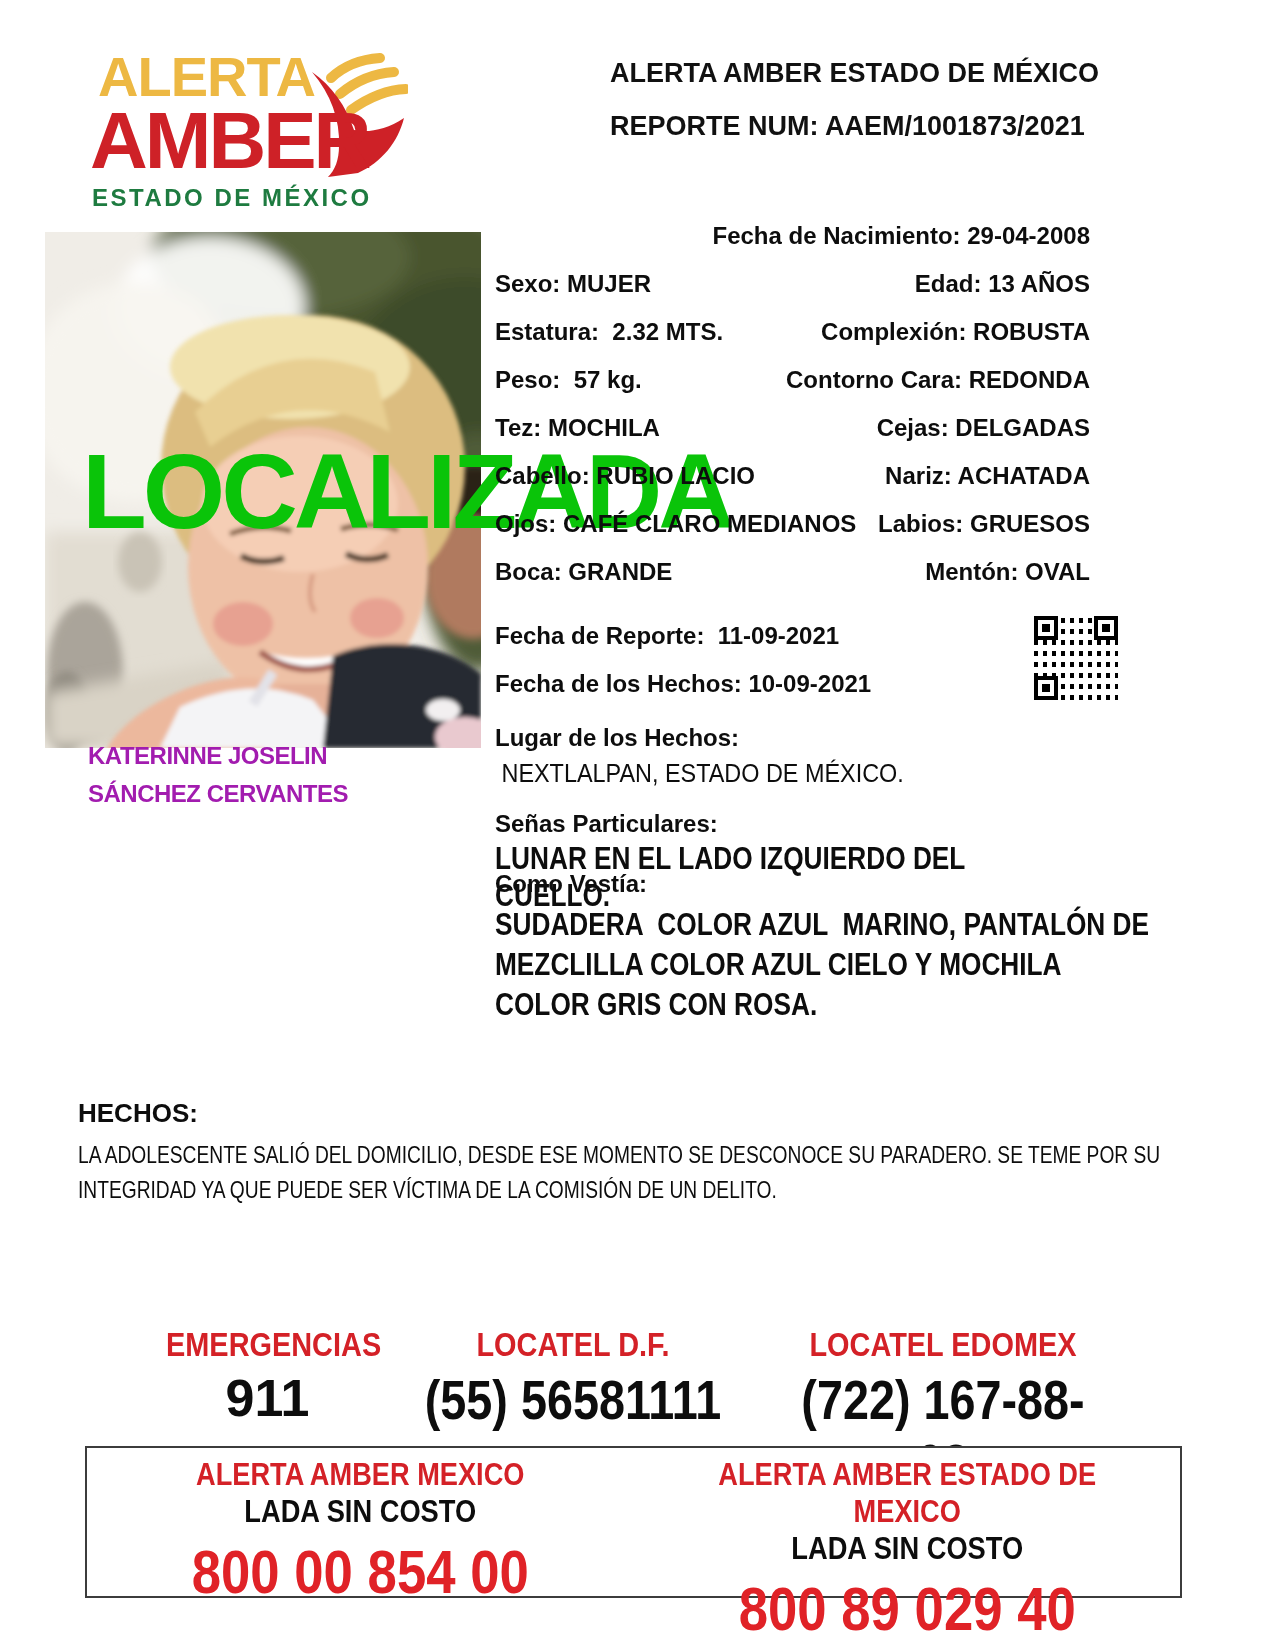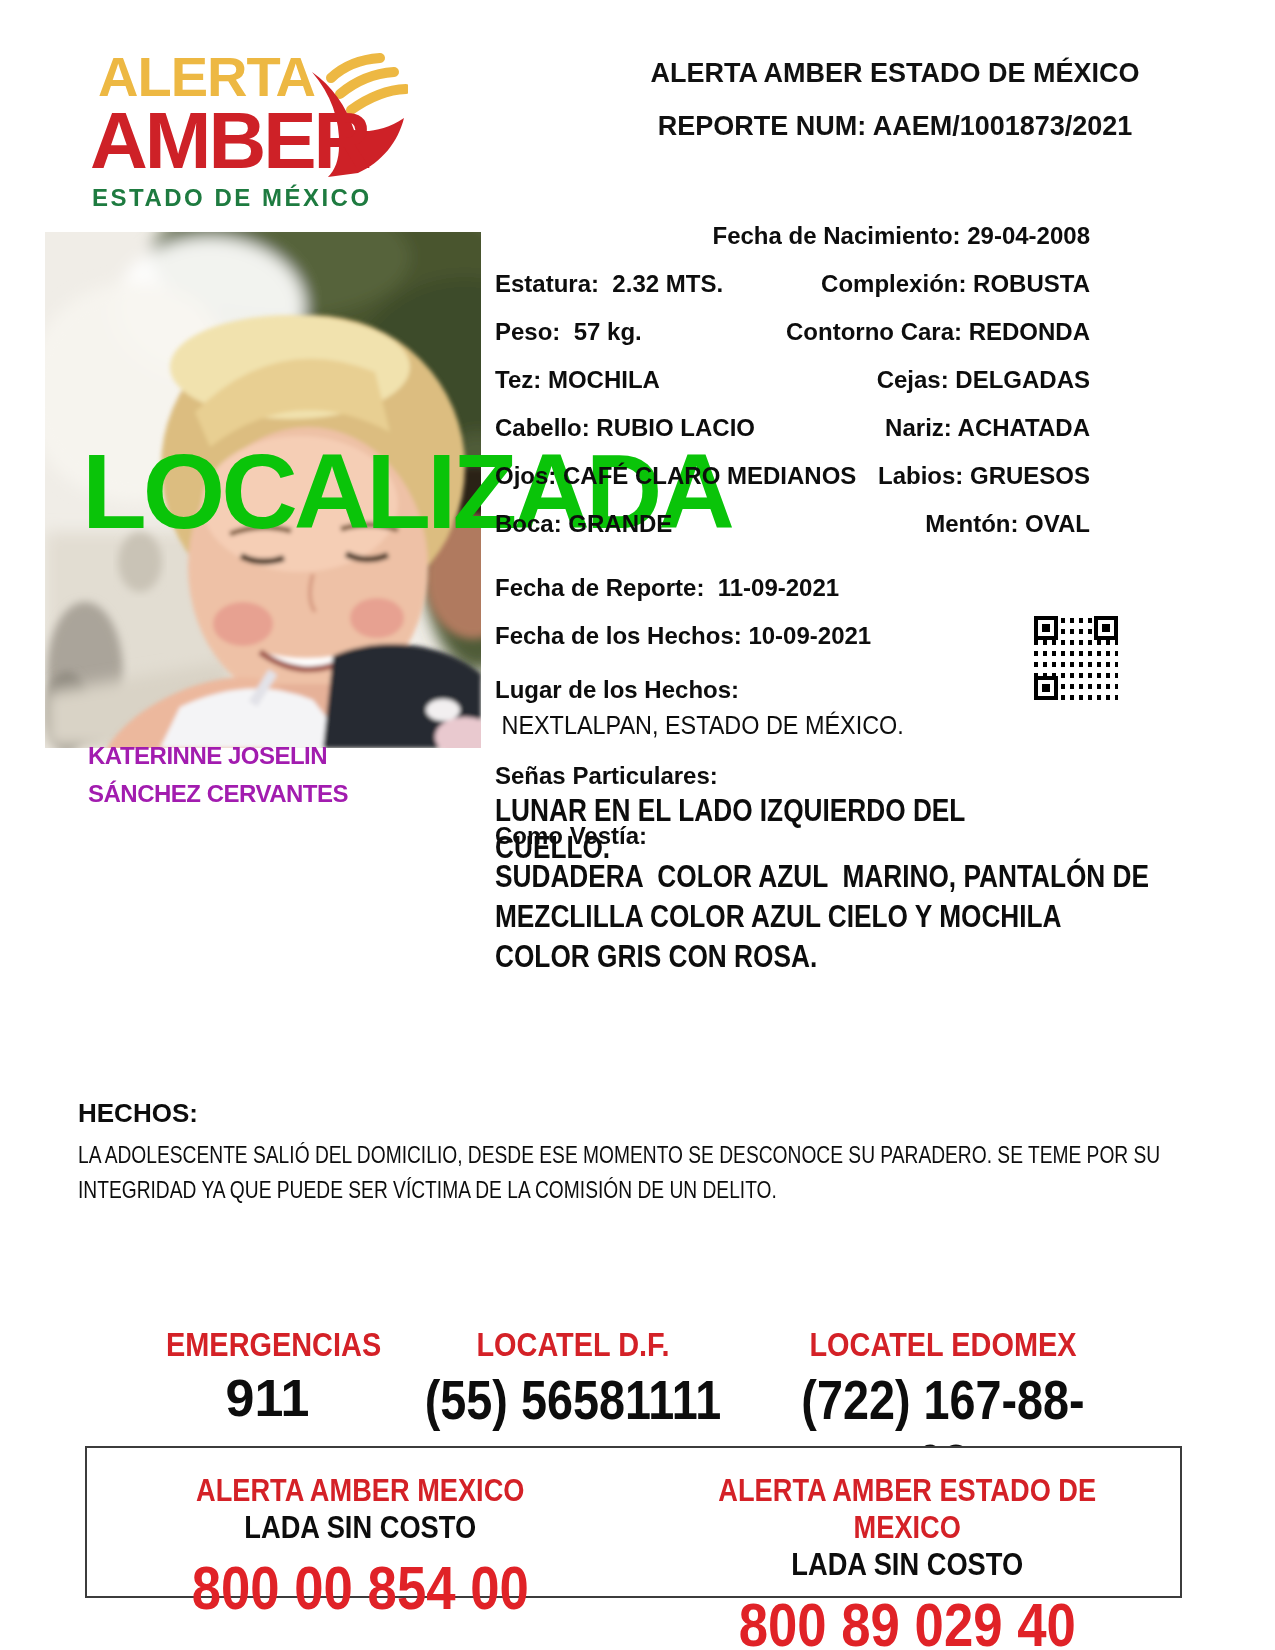--- a/index.html
+++ b/index.html
@@ -3,21 +3,21 @@
 <meta charset="utf-8">
 <style>
   html,body{margin:0;padding:0;background:#ffffff;}
   body{font-family:"Liberation Sans", sans-serif; -webkit-font-smoothing:antialiased;}
   #canvas{position:relative;width:1275px;height:1650px;background:#fff;overflow:hidden;}
 
   
   .logo{position:absolute;left:88px;top:34px;width:320px;height:180px;}
 
   
-  .hdr{position:absolute;left:610px;top:58px;width:570px;text-align:center;color:#111;}
+  .hdr{position:absolute;left:610px;top:58px;width:570px;text-align:left;color:#111;}
   .hdr .t1{font-size:27px;font-weight:bold;letter-spacing:0px;}
   .hdr .t2{font-size:27px;font-weight:bold;margin-top:22px;}
 
   
   .photo{position:absolute;left:45px;top:232px;width:436px;height:516px;overflow:hidden;background:#efece6;z-index:1;}
   .watermark{position:absolute;left:82px;top:438px;z-index:2;font-weight:bold;font-size:106px;
     color:#0ac409;letter-spacing:-4px;white-space:nowrap;line-height:1;}
   .victim-name{position:absolute;left:88px;top:737px;z-index:3;color:#a21caf;font-weight:bold;
     font-size:24px;line-height:38px;letter-spacing:-0.5px;white-space:pre-line;}
 
@@ -56,21 +56,21 @@
   .contacts{position:absolute;left:80px;top:1325px;width:1115px;display:flex;justify-content:center;z-index:3;}
   .ccol{text-align:center;}
   .ccol .clabel{color:#d42127;font-weight:bold;font-size:34px;transform:scaleX(0.85);transform-origin:50% 50%;}
   .ccol .cnum{color:#0d0d0d;font-weight:bold;font-size:55px;margin-top:4px;transform:scaleX(0.85);transform-origin:50% 50%;}
   .ccol .cnum.plain{transform:none;font-size:52px;}
   .c1{width:240px;} .c2{width:370px;} .c3{width:370px;}
 
   
   .fbox{position:absolute;left:85px;top:1446px;width:1093px;height:148px;border:2px solid #3c3c3c;
     display:flex;z-index:3;background:#fff;}
-  .fcol{flex:1;text-align:center;padding-top:24px;}
+  .fcol{flex:1;text-align:center;padding-top:8px;}
   .fcol .ftitle{color:#d42127;font-weight:bold;font-size:32px;transform:scaleX(0.85);transform-origin:50% 50%;}
   .fcol .fsub{color:#0d0d0d;font-weight:bold;font-size:31px;margin-top:1px;transform:scaleX(0.88);transform-origin:50% 50%;}
   .fcol .fnum{color:#e02227;font-weight:bold;font-size:62px;margin-top:6px;transform:scaleX(0.85);transform-origin:50% 50%;}
 </style>
 </head>
 <body>
 
 <div id="canvas">
 
   <div class="logo">
@@ -171,20 +171,24 @@
 
   <div class="victim-name">KATERINNE JOSELIN
 SÁNCHEZ CERVANTES</div>
 
   <div class="fields">
     <div class="frow single">
       <span class="pre">Fecha de Nacimiento: 29-04-2008</span>
     </div>
 
     <div class="frow">
+      <span class="pre">Sexo: MUJER</span>
+      <span class="pre">Edad: 13 AÑOS</span>
+    </div>
+    <div class="frow">
       <span class="pre">Estatura:  2.32 MTS.</span>
       <span class="pre">Complexión: ROBUSTA</span>
     </div>
     <div class="frow">
       <span class="pre">Peso:  57 kg.</span>
       <span class="pre">Contorno Cara: REDONDA</span>
     </div>
     <div class="frow">
       <span class="pre">Tez: MOCHILA</span>
       <span class="pre">Cejas: DELGADAS</span>

